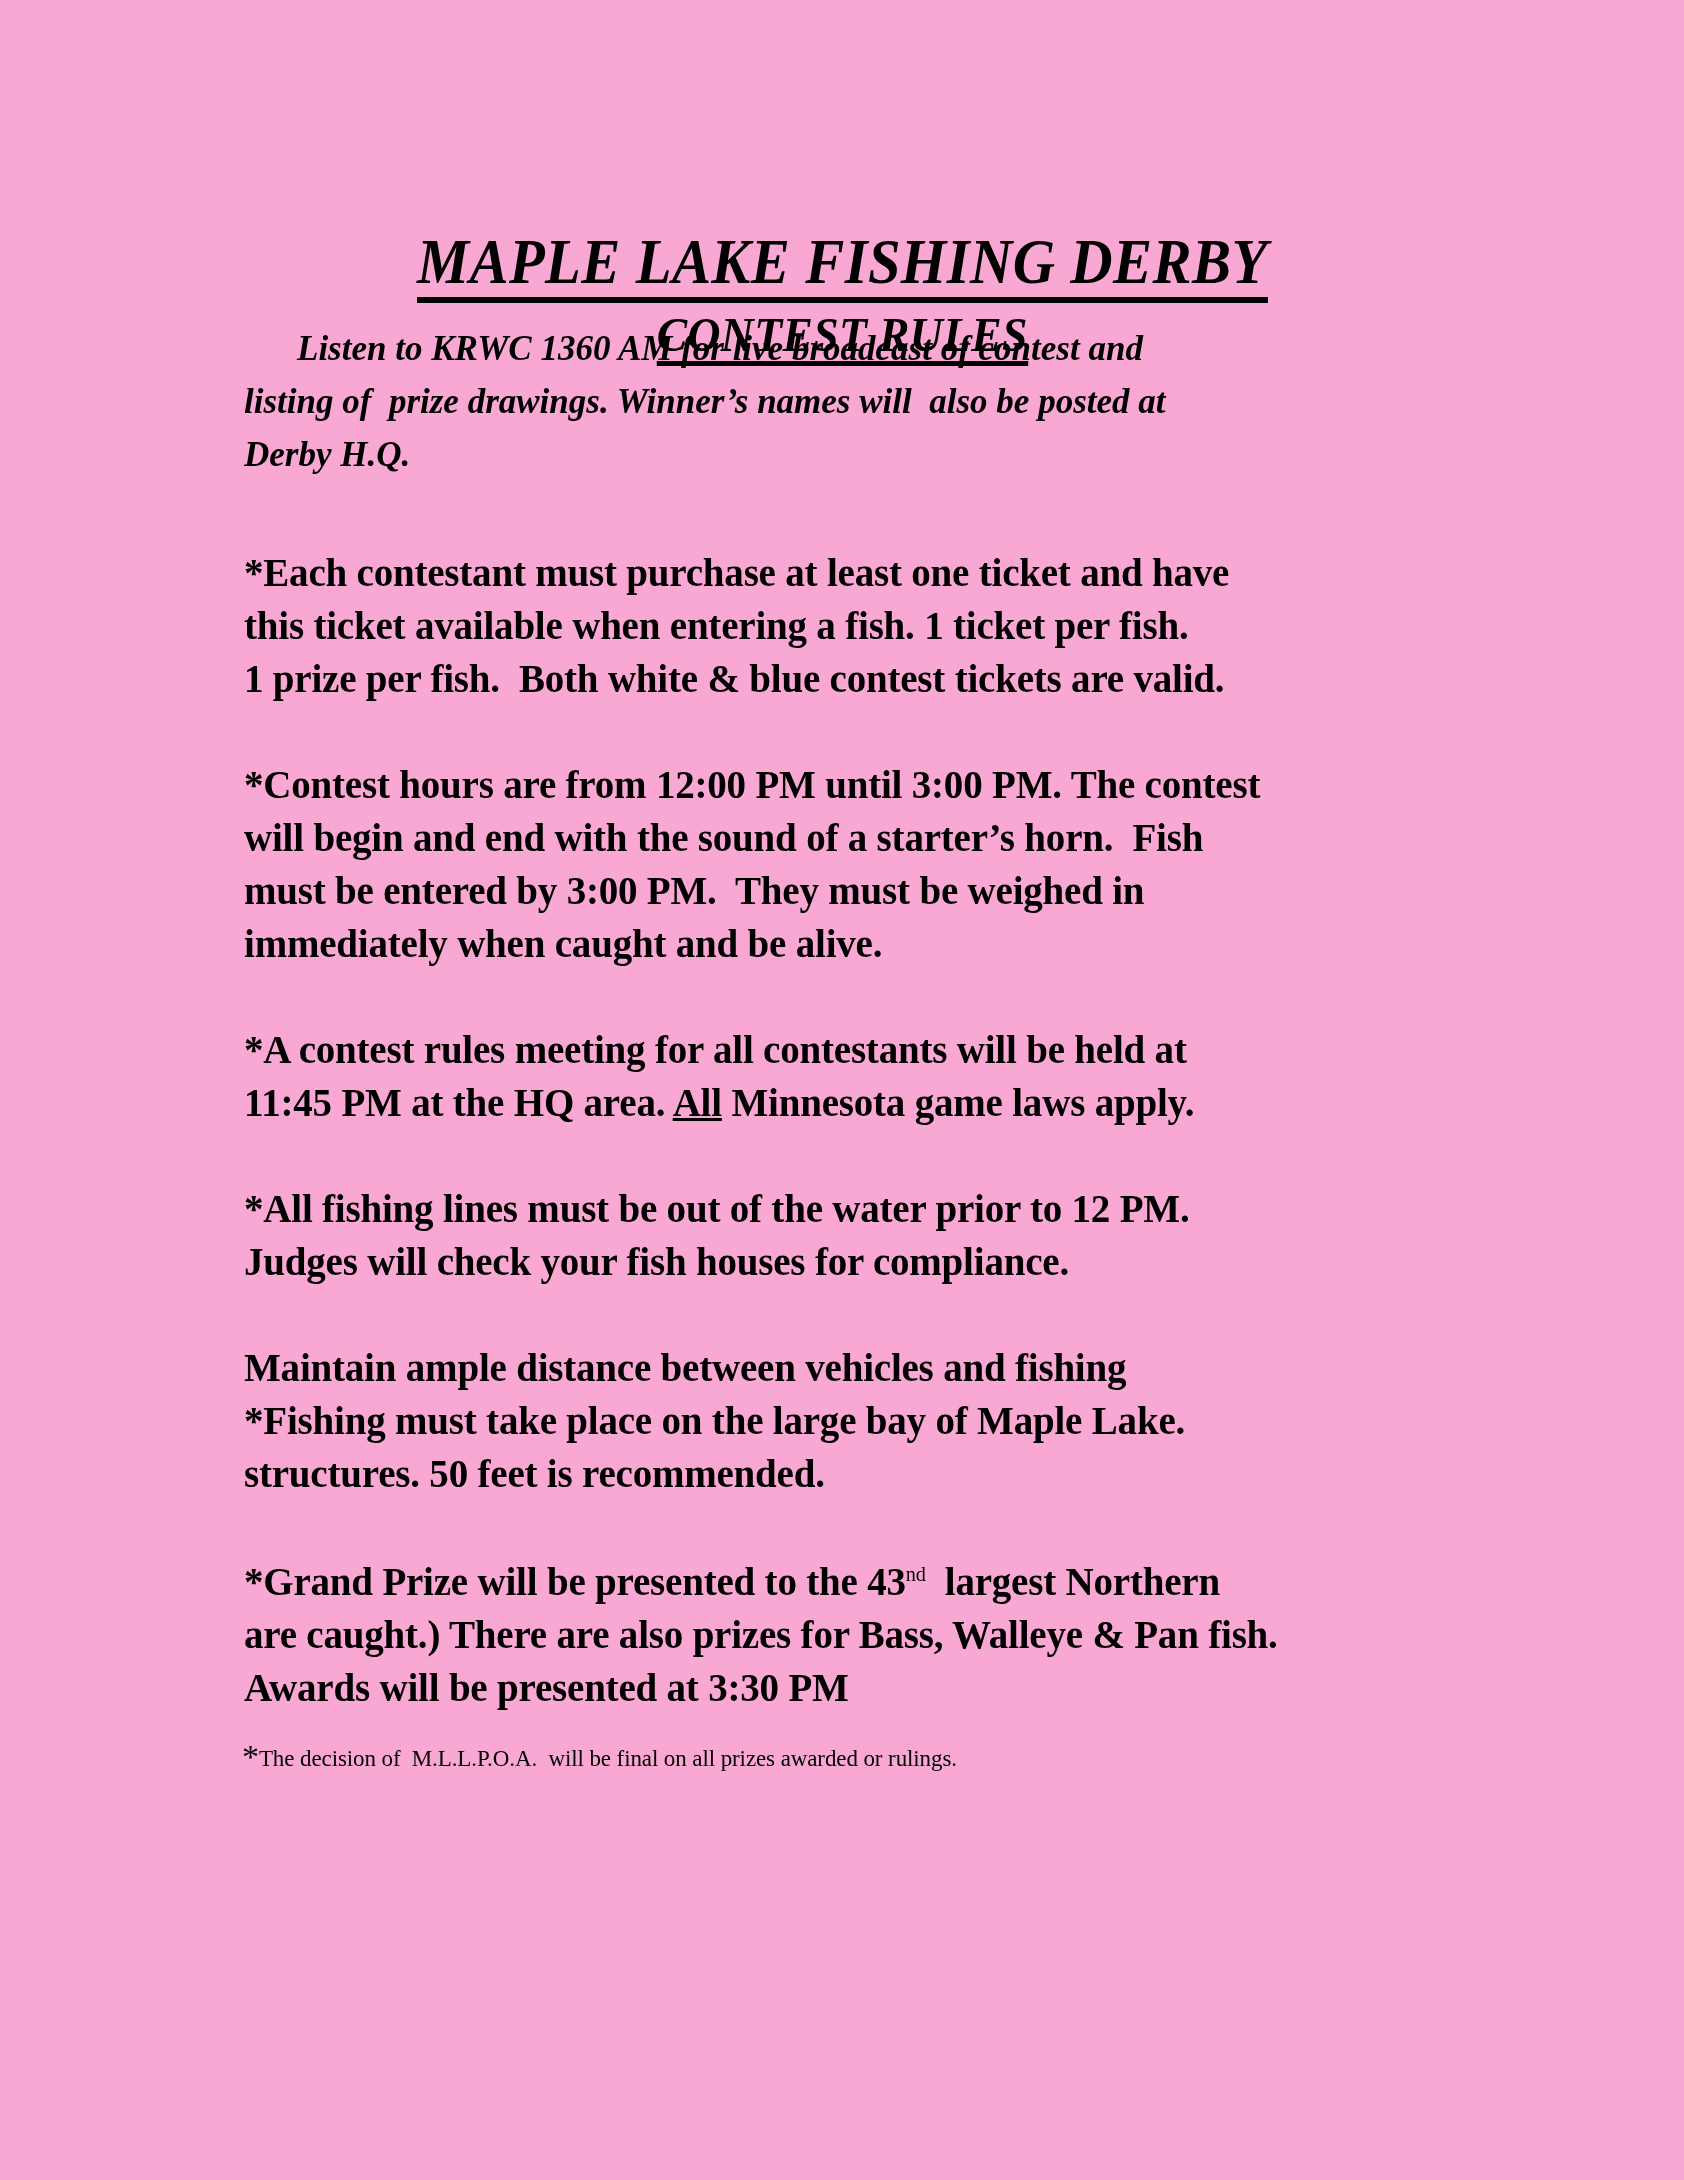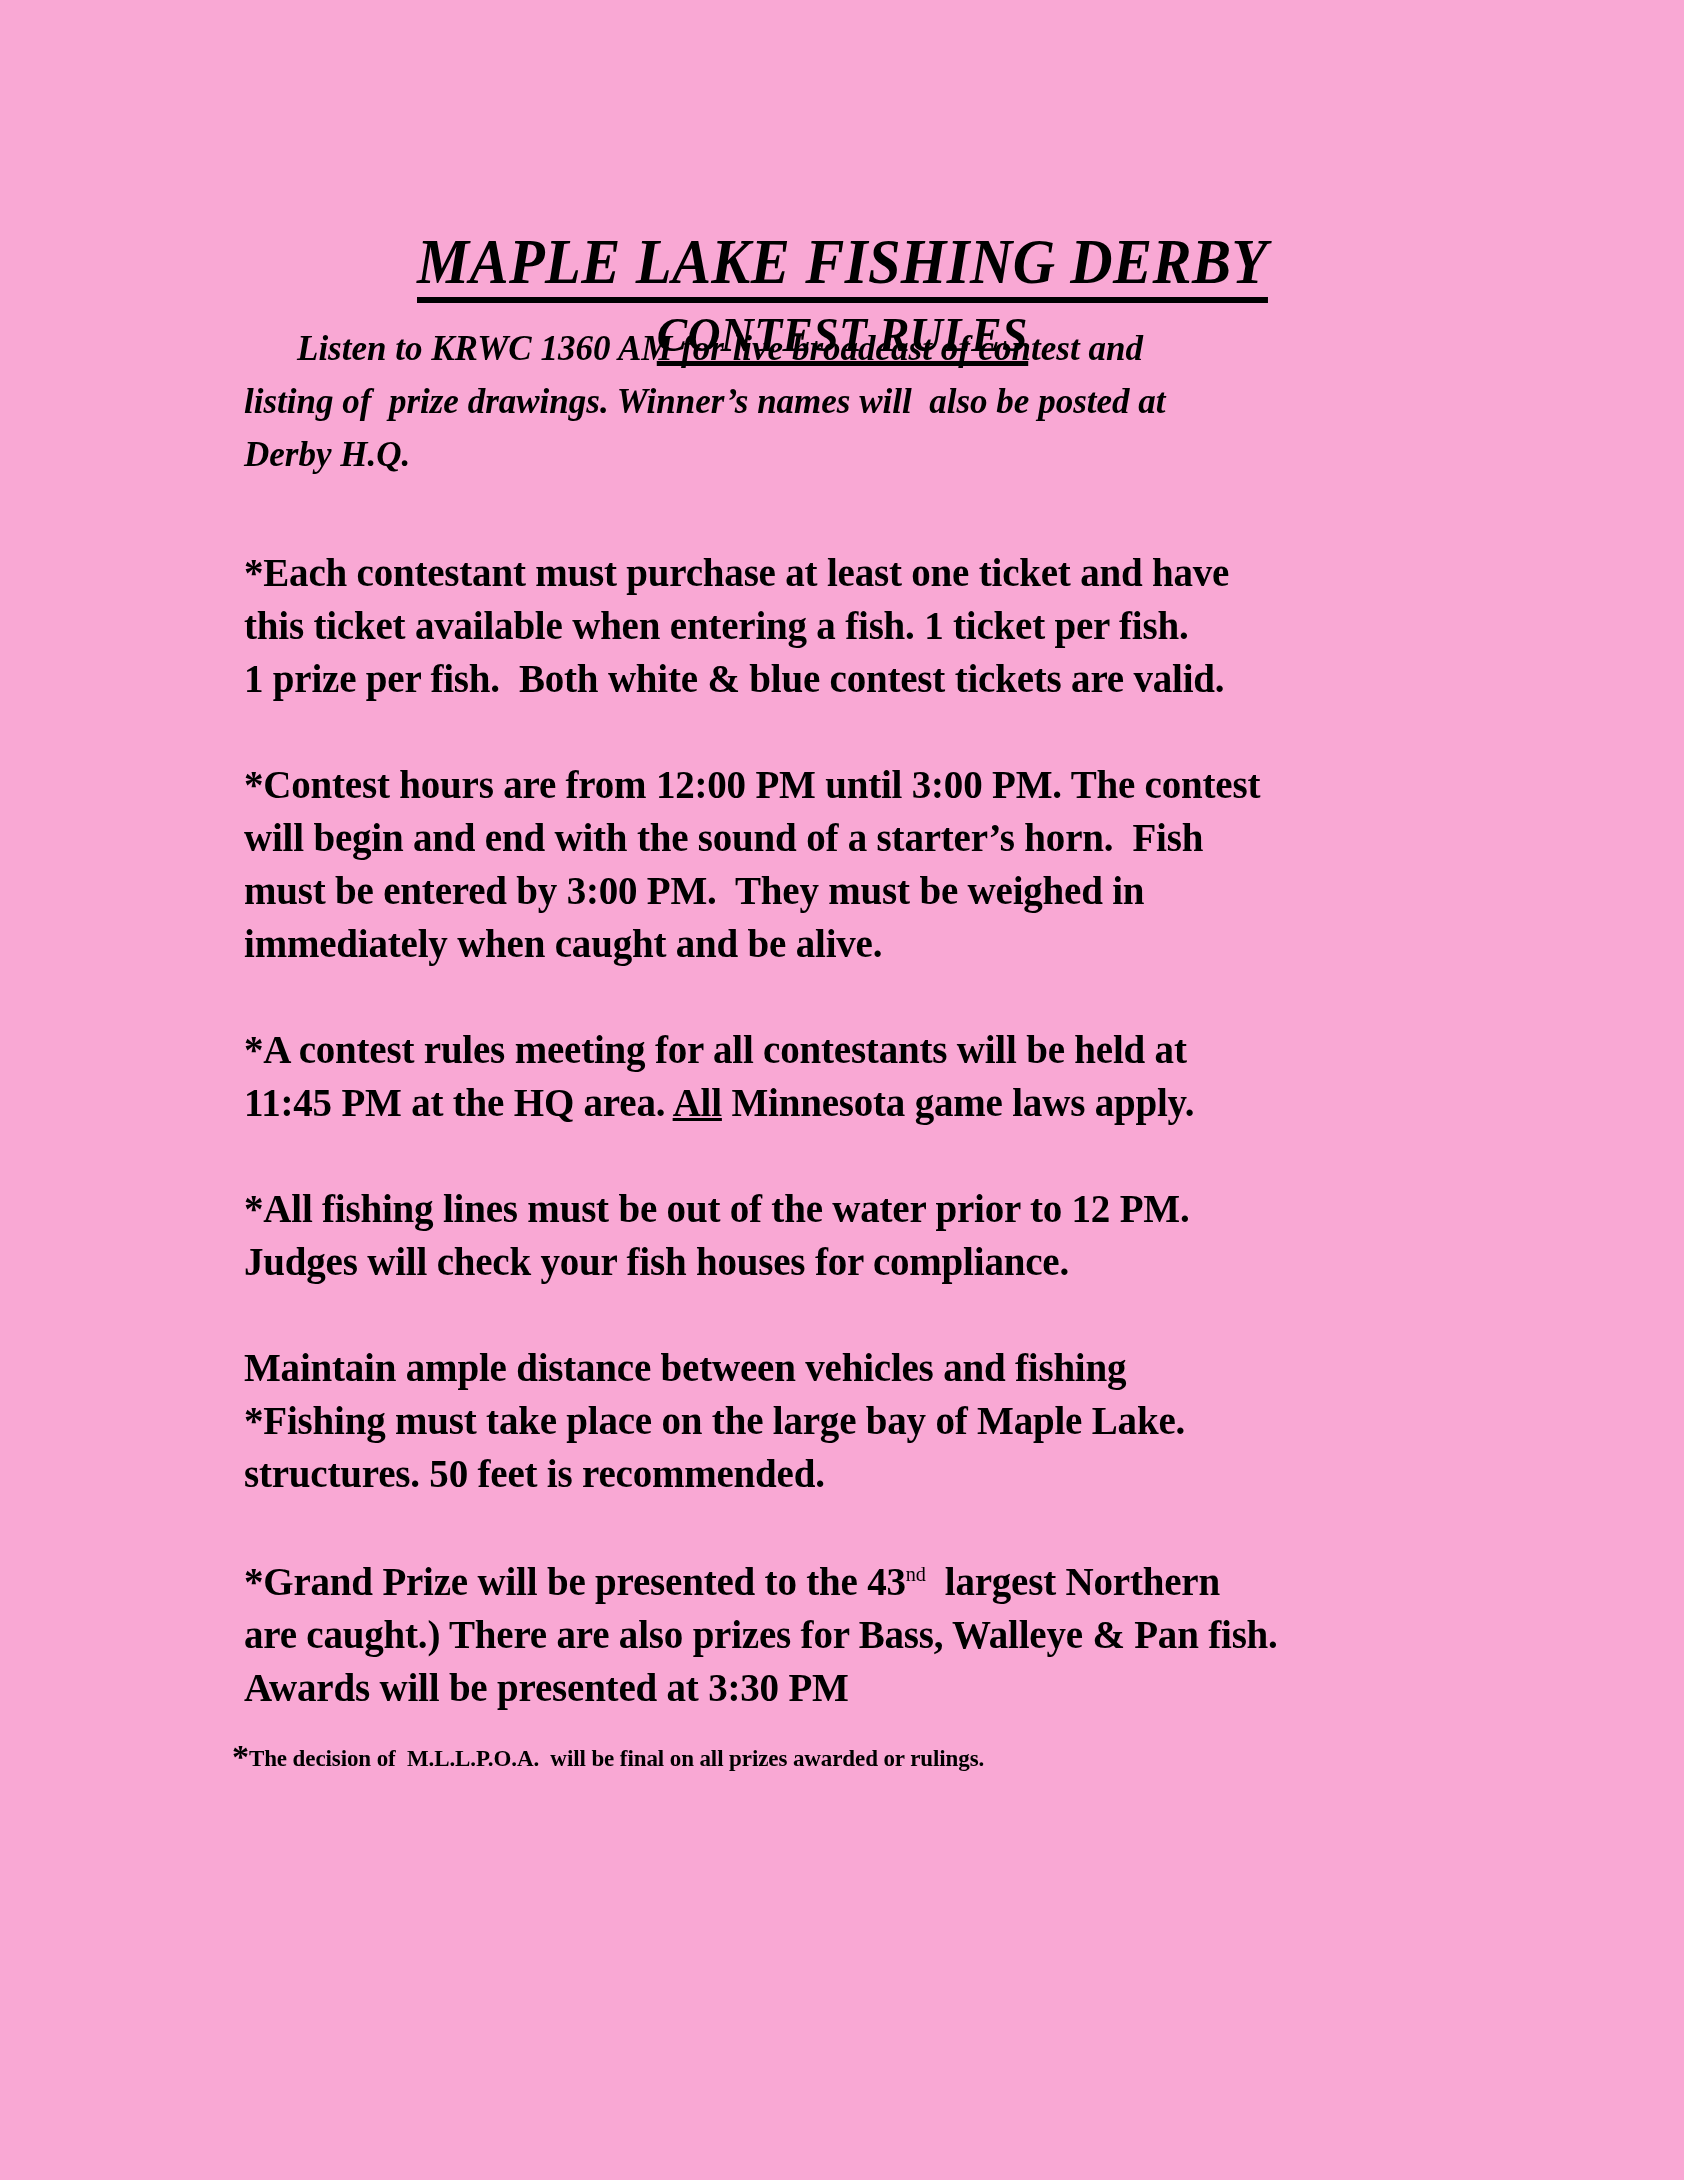--- a/index.html
+++ b/index.html
@@ -102,26 +102,26 @@
   sup.ord {
     font-size: 0.52em;
     vertical-align: super;
     line-height: 0;
     font-weight: normal;
   }
 
   
   .footnote {
     position: absolute;
-    left: 232px;
+    left: 242px;
     top: 1744px;
     width: 1193px;
     font-size: 23px;
     line-height: 29px;
-    font-weight: bold;
+    font-weight: normal;
     letter-spacing: -0.1px;
     white-space: pre;
   }
   .footnote .star {
     font-size: 34px;
     line-height: 0;
     vertical-align: -1.7px;
   }
 </style>
 </head>

